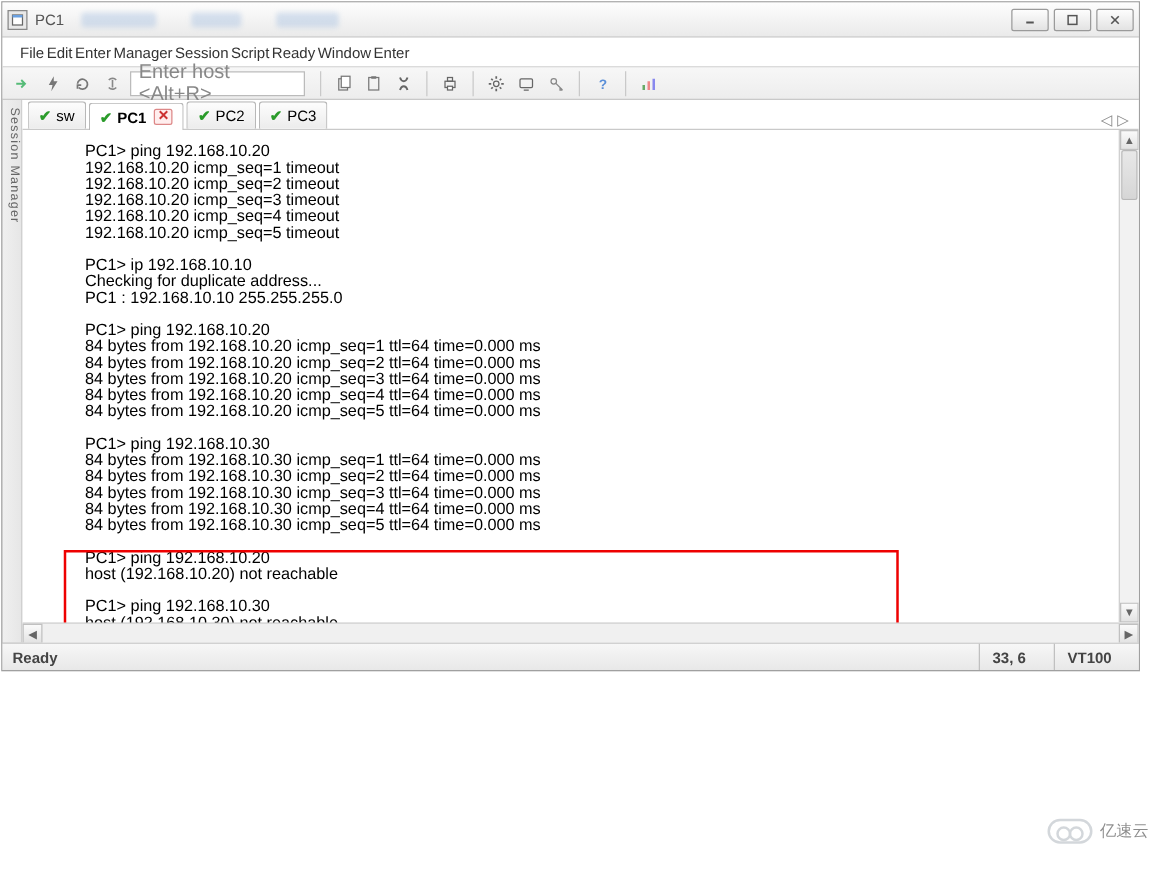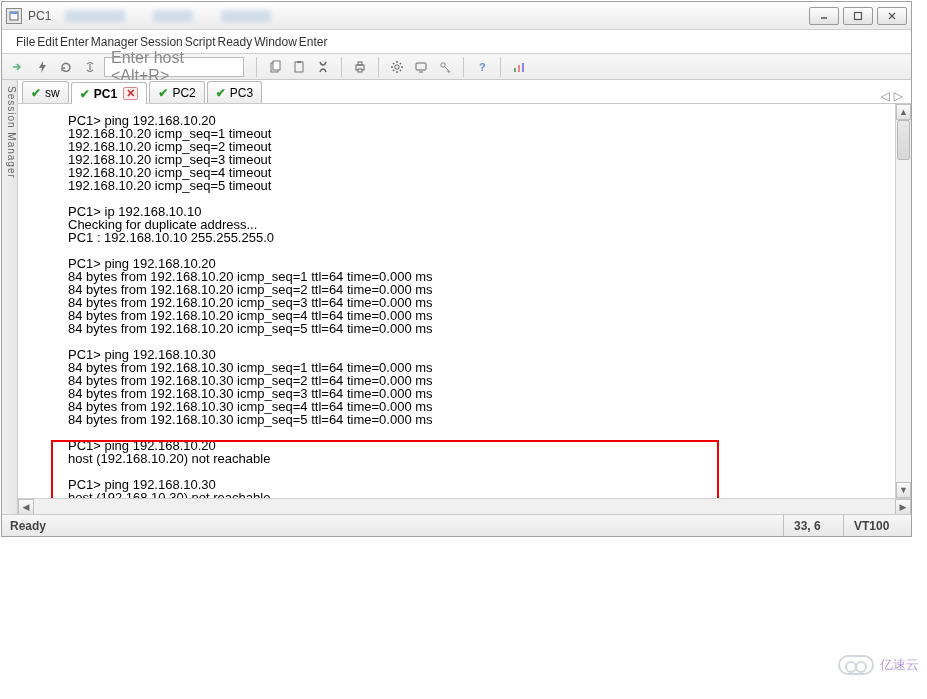--- a/index.html
+++ b/index.html
@@ -97,21 +97,21 @@
 .scrollbar-h{height:16px; border-top:1px solid #d0d0d0; background:#f0f0f0; display:flex;}
 .sb-trackh{flex:1;}
 .statusbar {
   height: 22px; border-top:1px solid #c9c9c9; background:linear-gradient(#f7f7f7,#e8e8e8);
   display:flex; align-items:center; padding: 0 8px; font-size:12px; color:#444;
 }
 .st-cell { border-left:1px solid #c0c0c0; padding:0 10px; height:100%; display:flex; align-items:center;font-weight:bold;}
 .st-cell:first-child{border-left:none; padding-left:0;}
 .watermark {
   position:absolute; right:8px; bottom:24px; opacity:.45; display:flex; align-items:center; gap:6px;
-  color:#4c1d95; font-size:13px; pointer-events:none;
+  color:#000000; font-size:13px; pointer-events:none;
 }
 .watermark .bubble{display:inline-block;width:36px;height:20px;border:2px solid #a0a8b0;border-radius:12px;position:relative;}
 .watermark .bubble::before,.watermark .bubble::after{content:"";position:absolute;border:2px solid #a0a8b0;border-radius:50%;}
 .watermark .bubble::before{width:8px;height:8px;left:5px;top:4px;}
 .watermark .bubble::after{width:8px;height:8px;right:5px;top:4px;}
 svg{display:block;}
 </style>
 </head>
 <body>
 

